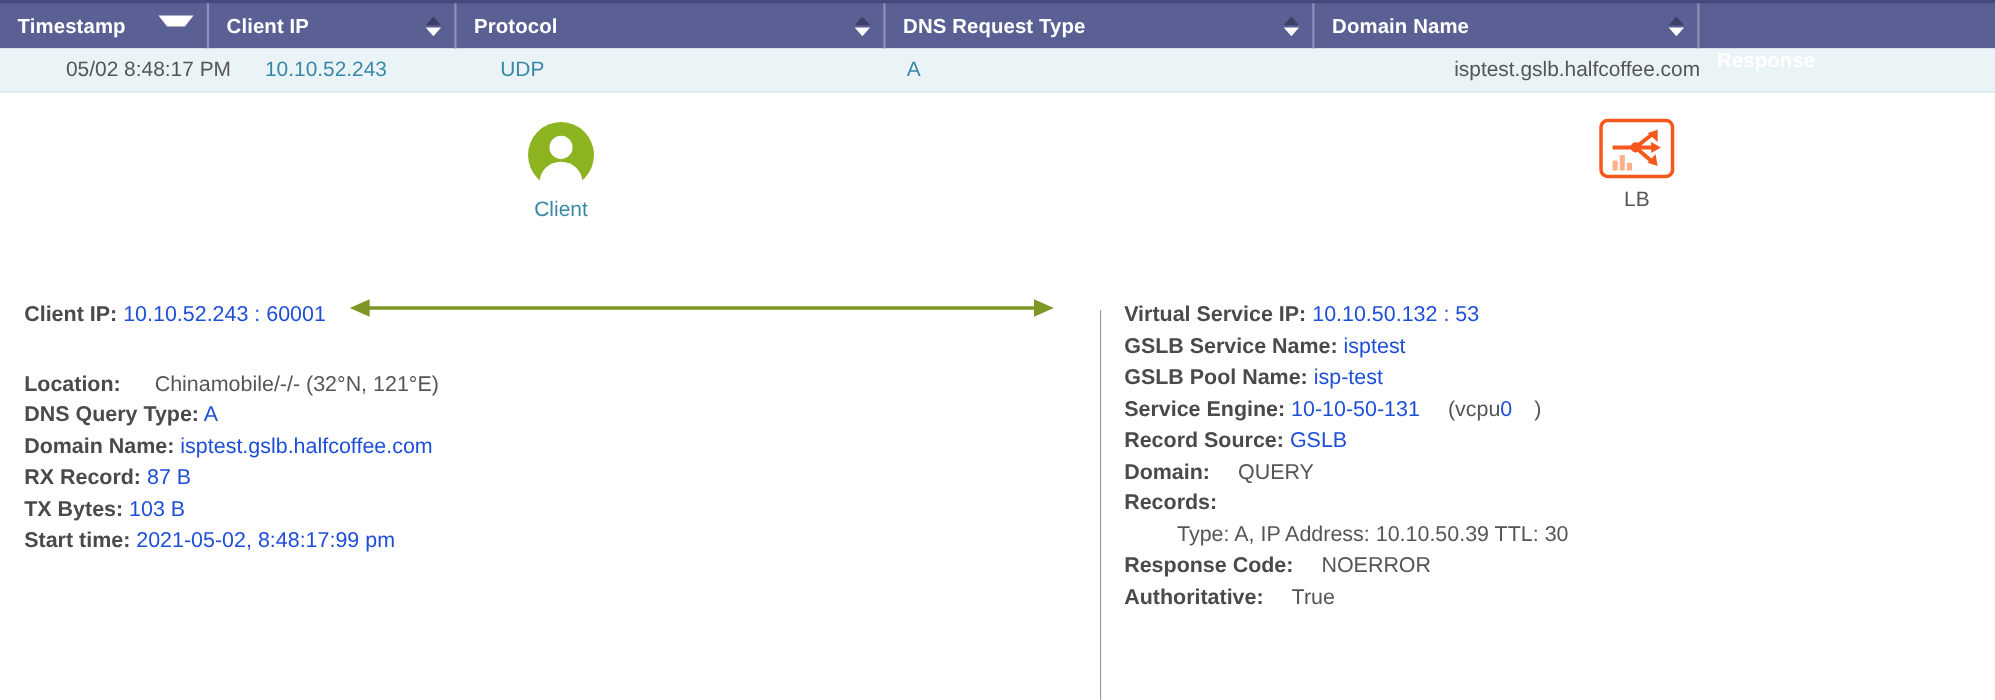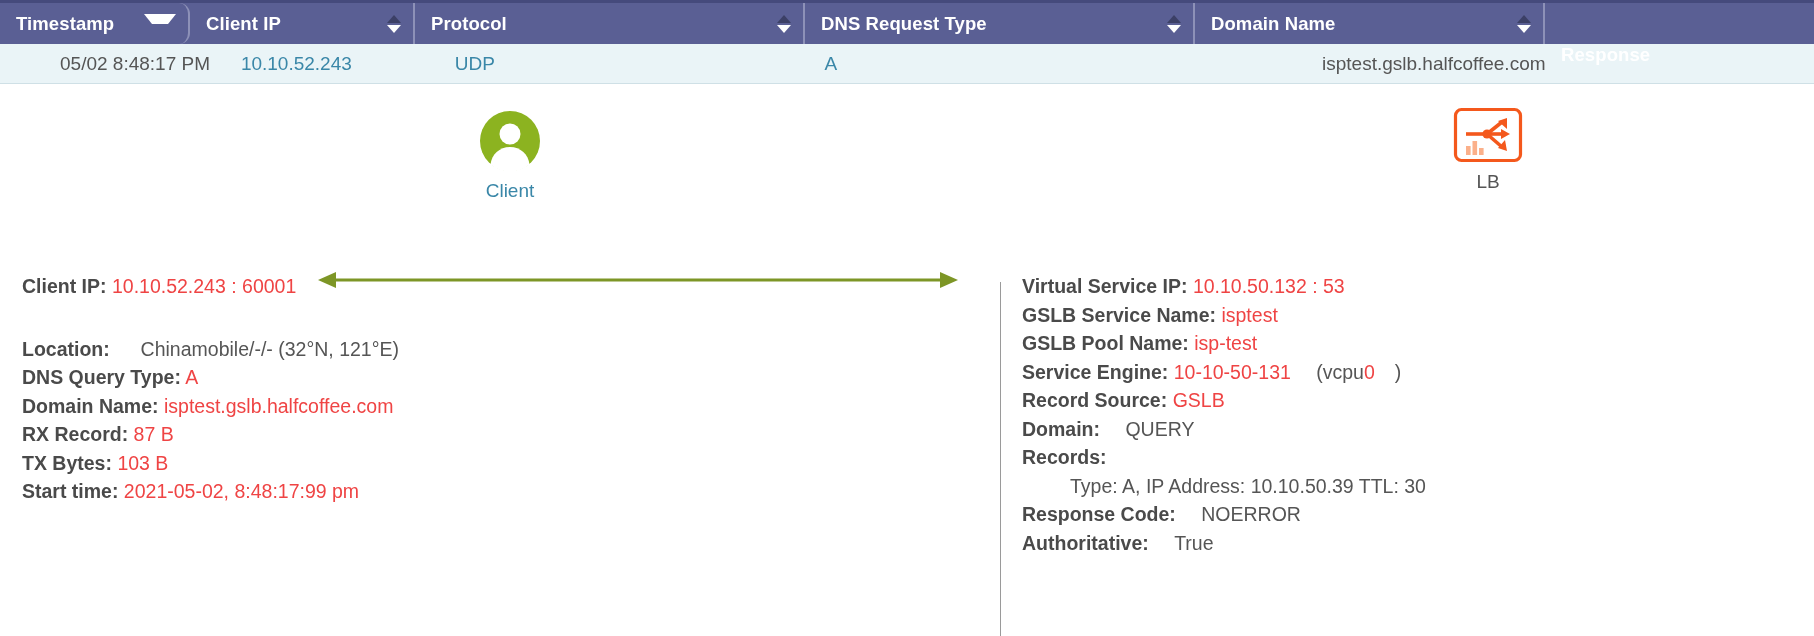--- a/index.html
+++ b/index.html
@@ -82,21 +82,21 @@
     padding: 0 12px 0 16px;
     font-size: 19px;
     white-space: nowrap;
     overflow: hidden;
   }
   .cell-plain { color: #555555; margin-left: 44px; }
   .cell-link  { color: #3a87a8; }
   .cell-right { justify-content: flex-start; padding-left: 100px; }
 
   
-  .c1 { width: 190px; border-radius: 11px; }
+  .c1 { width: 190px; }
   .c2 { width: 225px; }
   .c3 { width: 390px; }
   .c4 { width: 390px; }
   .c5 { width: 350px; }
   .c6 { width: 269px; margin-top: 31px; }
 
   
   .diagram {
     position: absolute;
     left: 0; top: 85px;
@@ -153,21 +153,21 @@
   .d-line {
     font-size: 19.5px;
     line-height: 28.5px;
     color: #555555;
     white-space: nowrap;
   }
   .d-line.gap { margin-top: 34px; }
   .d-line.indent { padding-left: 28px; }
   .k { font-weight: bold; color: #4a4a4a; }
   .v { color: #555555; margin-left: 20px; }
-  .v-link { color: #ef4444; }
+  .v-link { color: #1d4ed8; }
 </style>
 </head>
 <body>
 
 <div class="table-wrap">
 
   <div class="hdr-row">
 
     <div class="hdr-cell c1">
       <span class="hdr-label">Timestamp</span>

